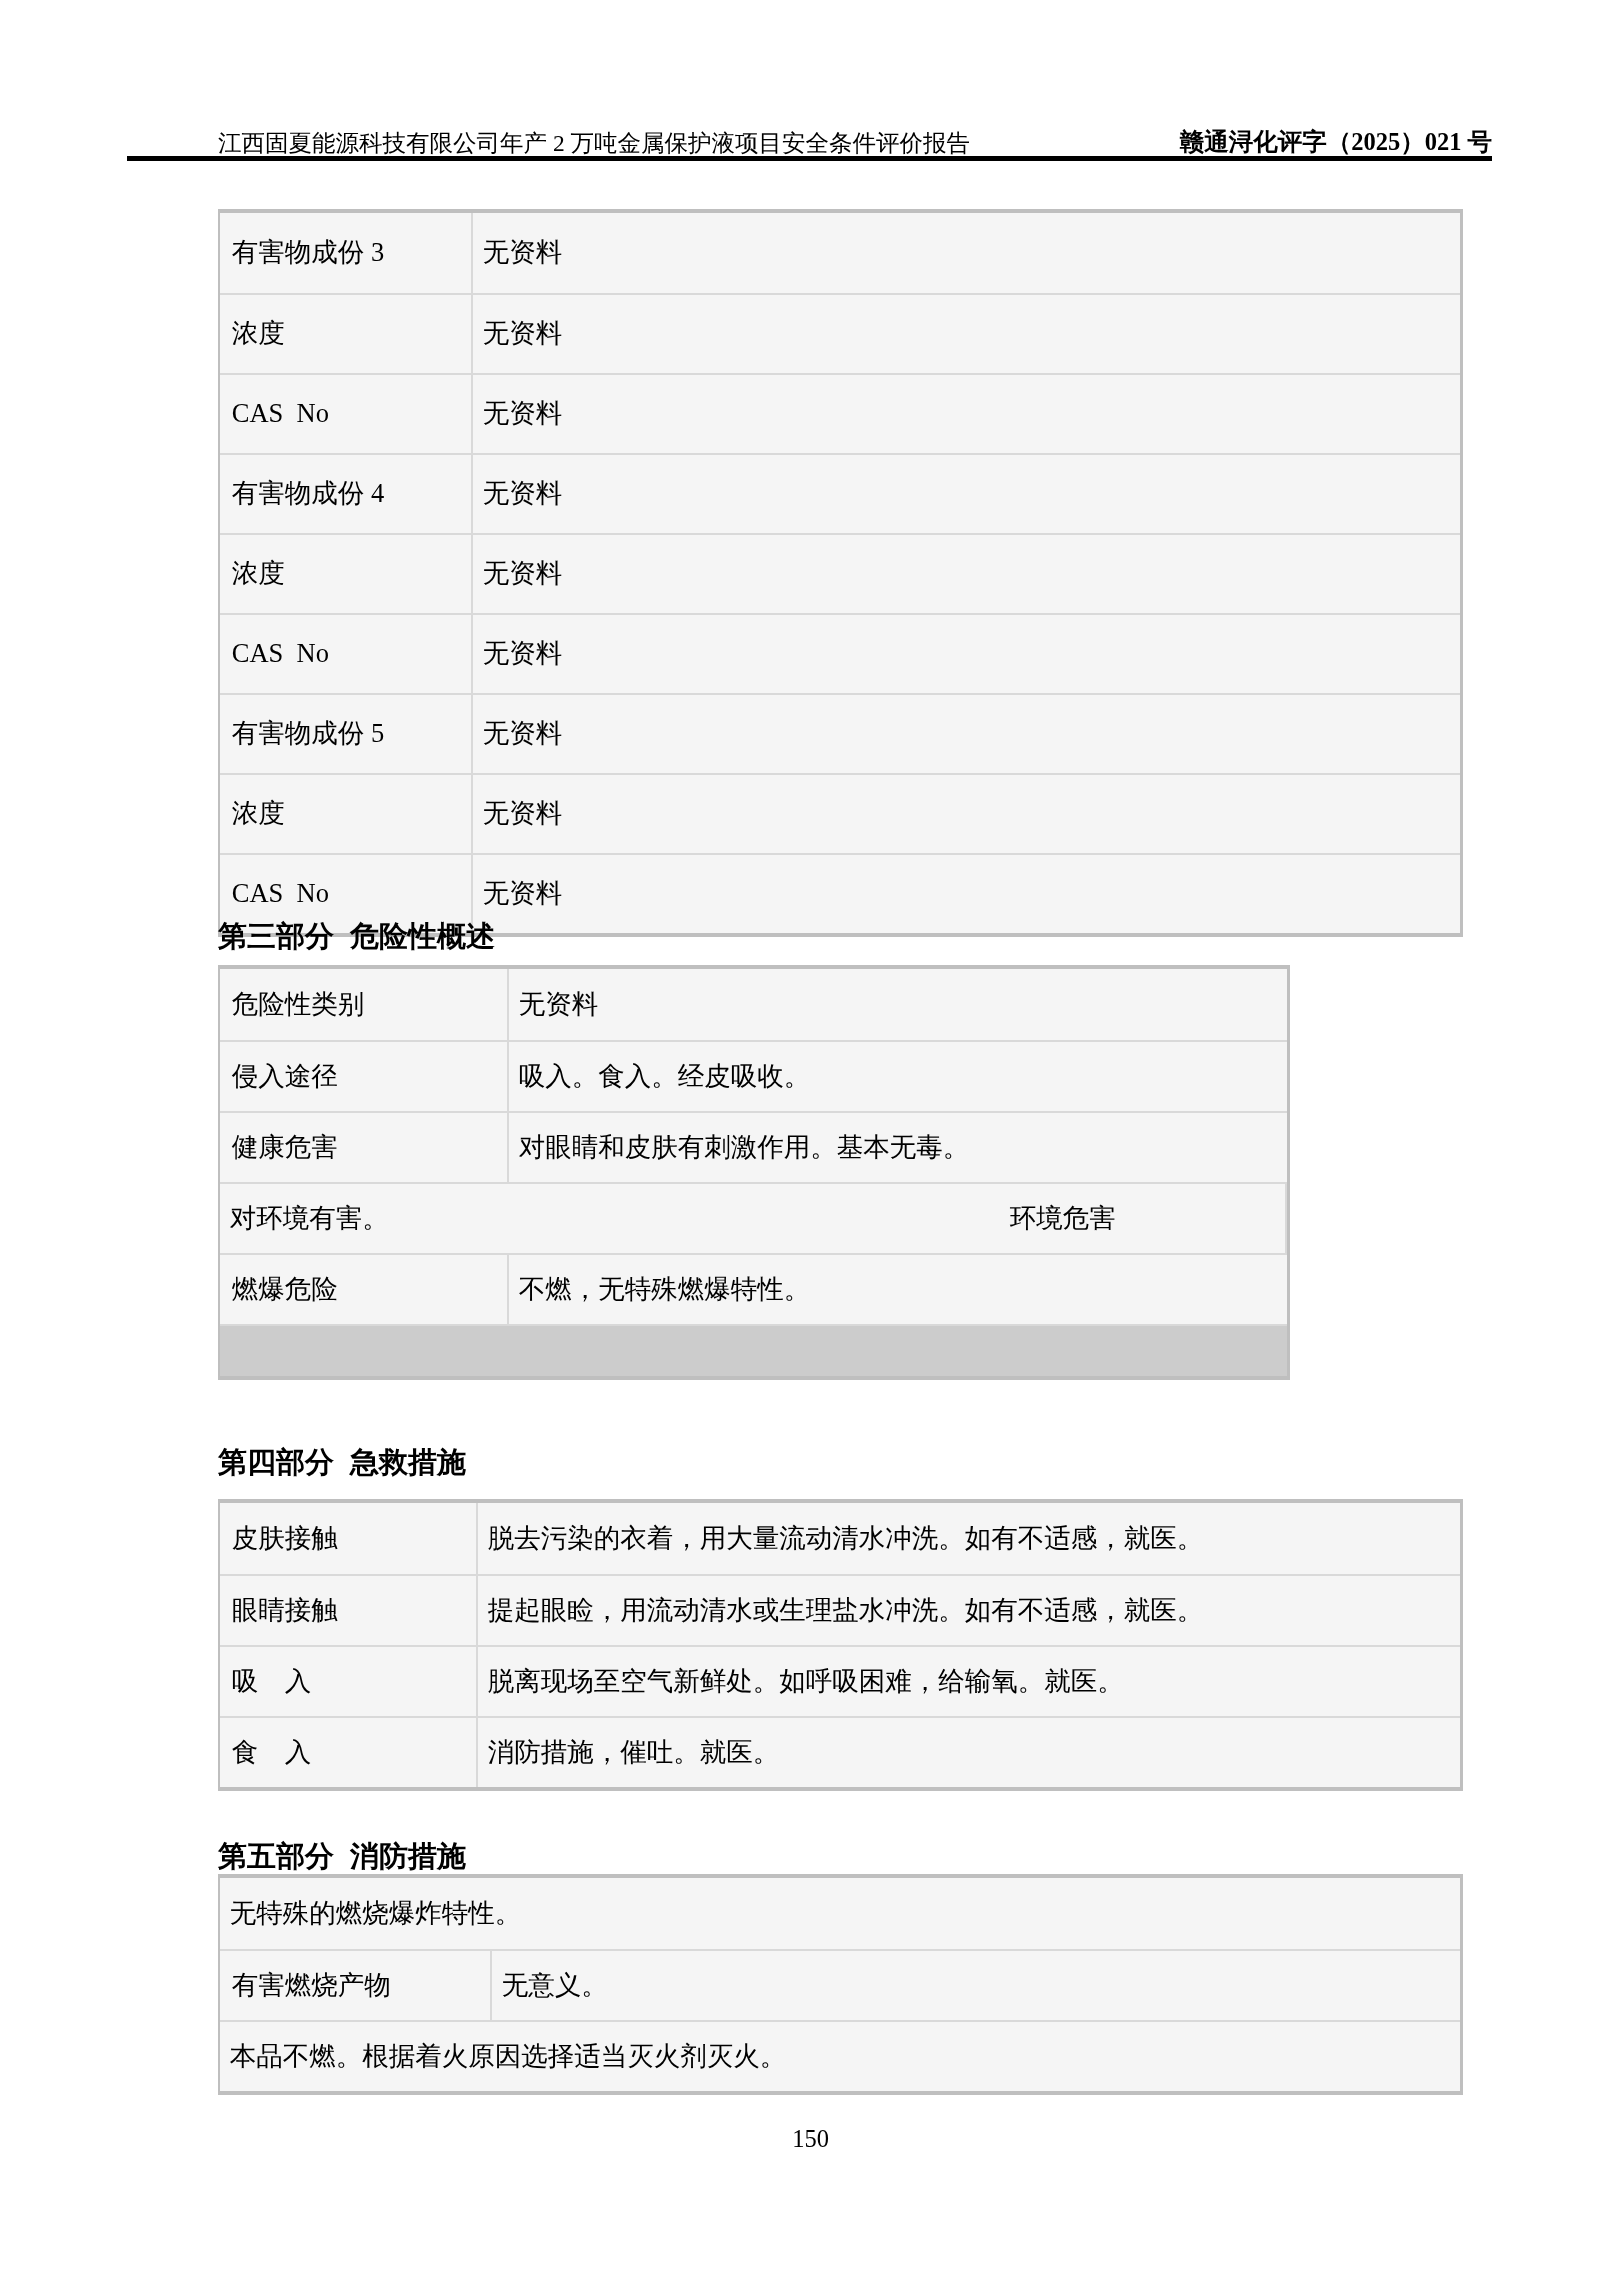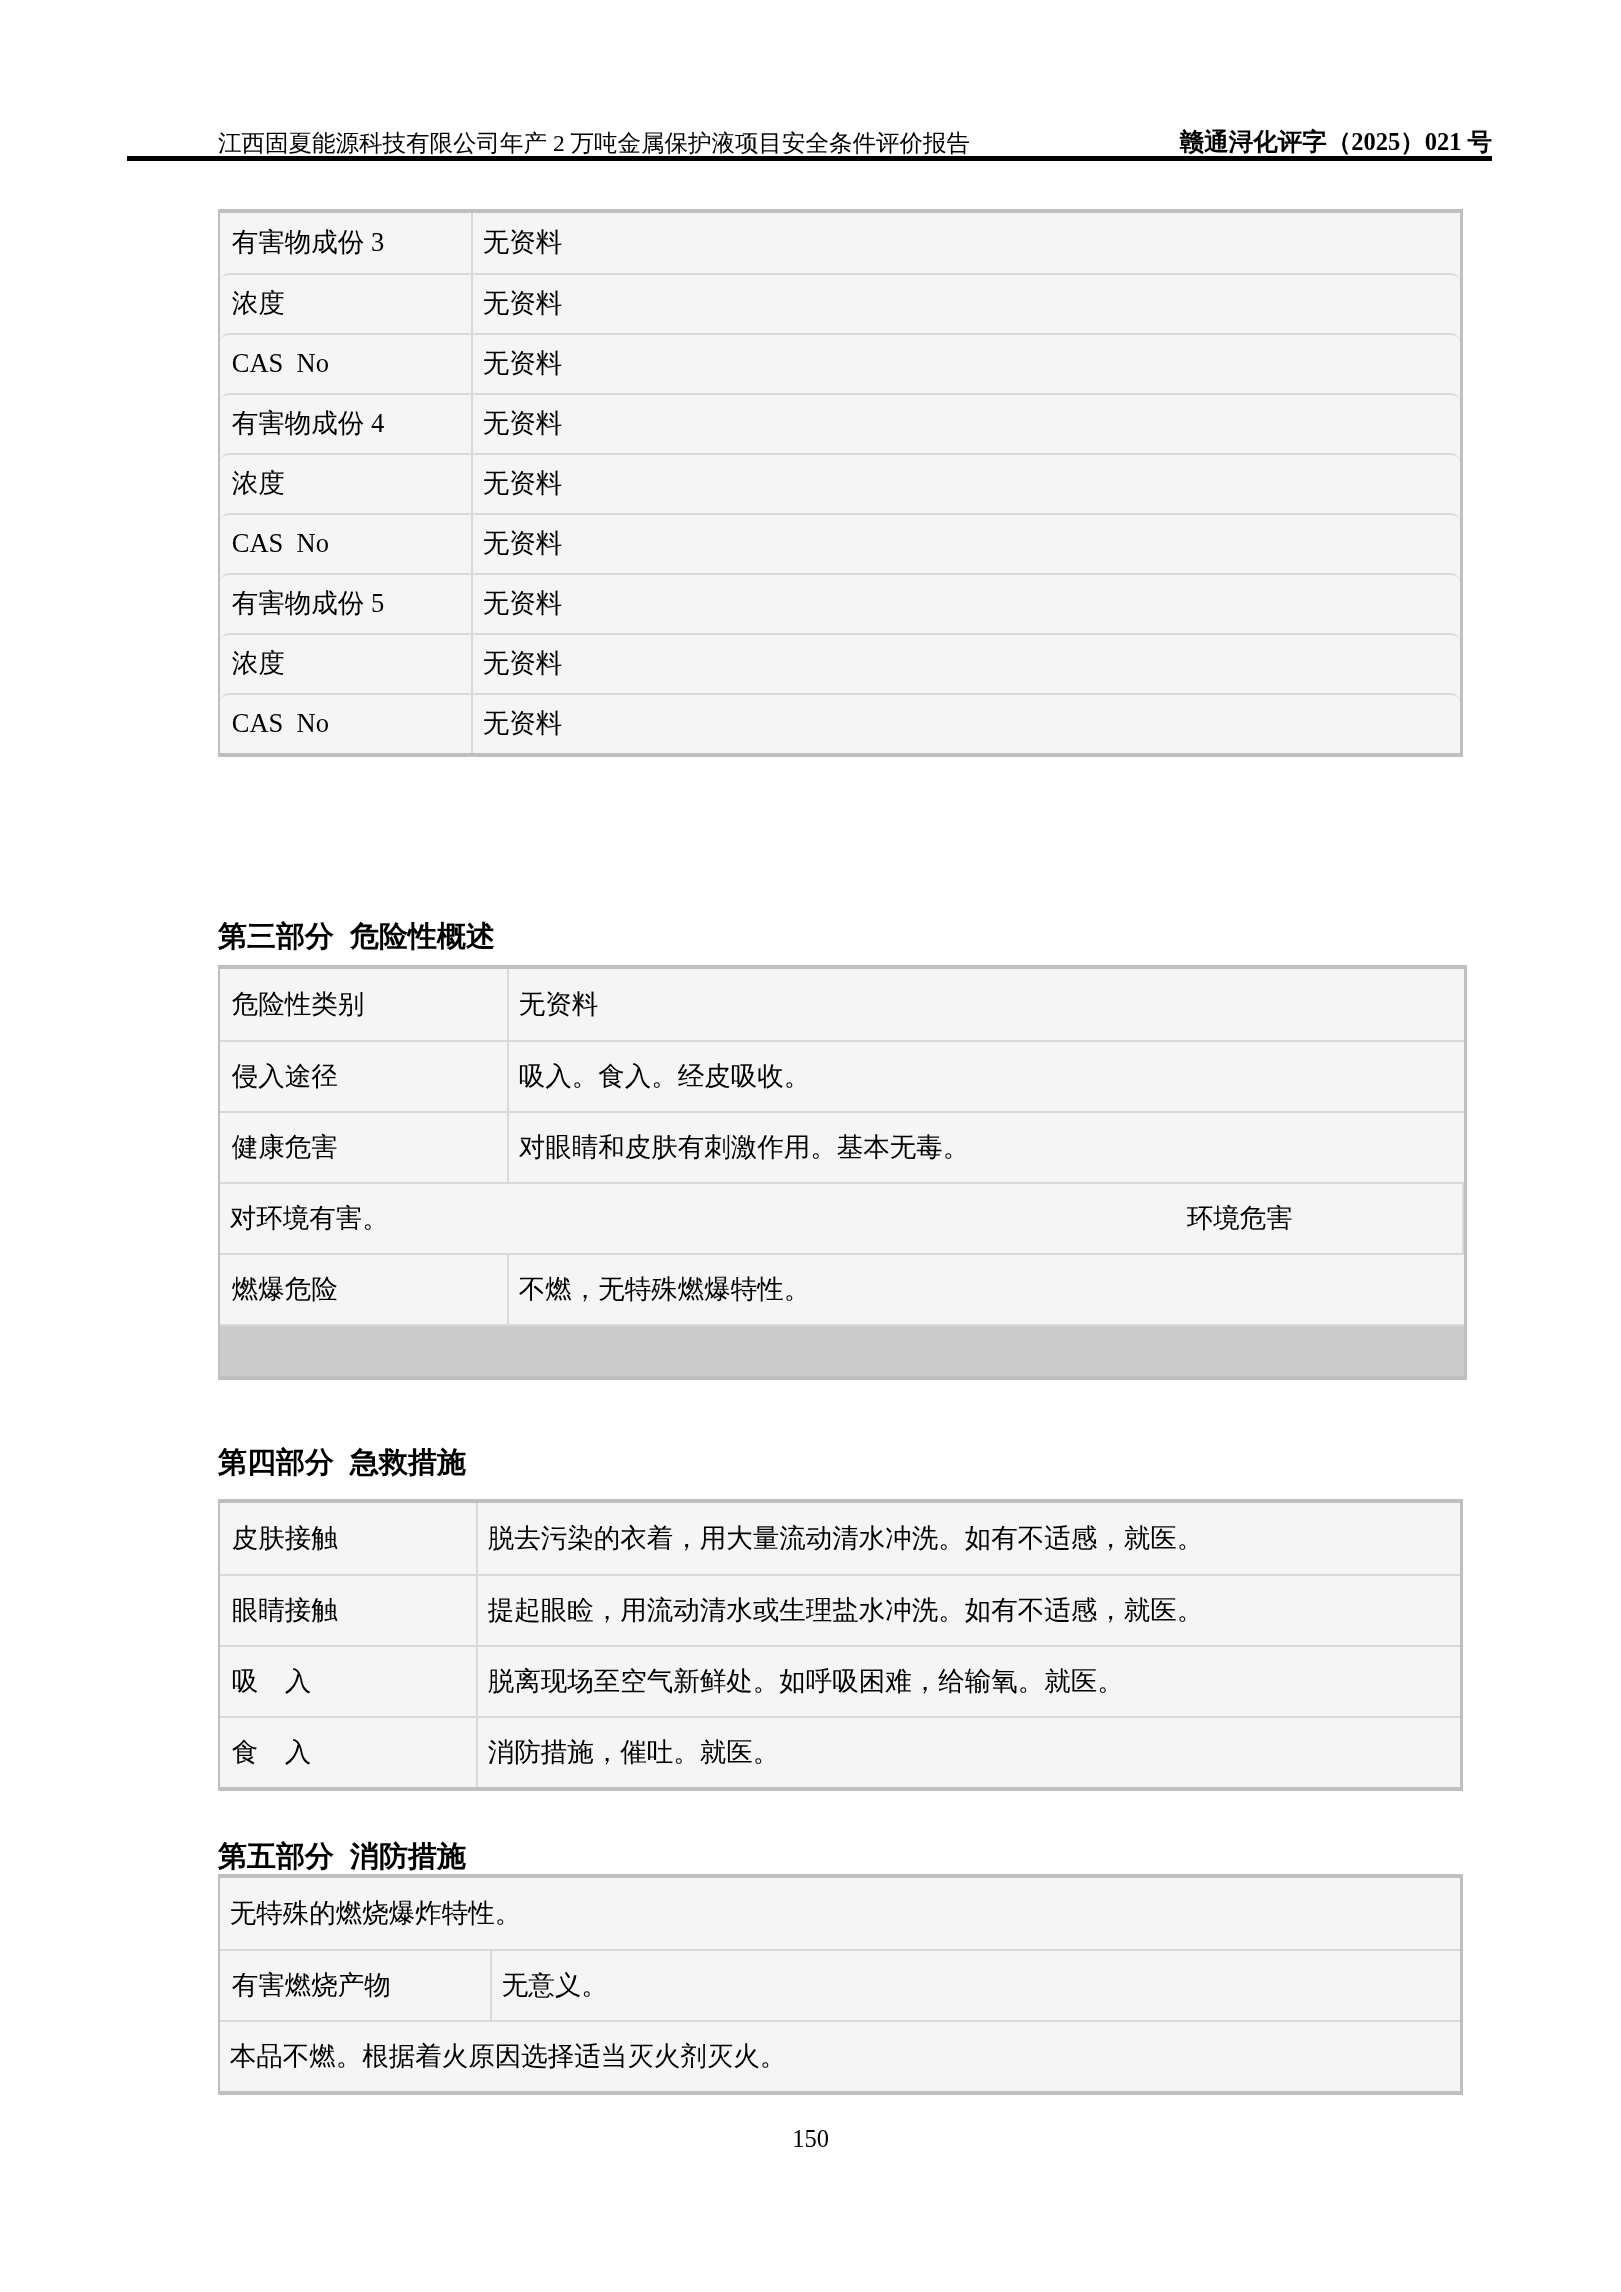--- a/index.html
+++ b/index.html
@@ -51,23 +51,23 @@
   .doc-table .cell{
     display:flex; align-items:center;
     font-size:26.5px; white-space:pre-wrap; line-height:1.25;
   }
   .doc-table .label{
     flex:0 0 auto; padding-left:11.8px;
     border-right:2px solid var(--border_inner);
   }
   .doc-table .value{flex:1 1 auto; padding-left:9.8px; padding-right:13.7px;}
   .t1{top:209px; width:1245px;}
-  .t1 .row{height:60px;border-radius:9px;}
+  .t1 .row{height:80px;}
   .t1 .label{width:253px;}
-  .t2{top:965px; width:1249px;}
+  .t2{top:965px; width:1072px;}
   .t2 .row{height:71px;}
   .t2 .label{width:289px;}
   .t3{top:1482px; width:1245px;margin-top:17px;}
   .t3 .row{height:71px;}
   .t3 .label{width:258px;}
   .t4{top:1874px; width:1245px;}
   .t4 .row{height:71px;}
   .t4 .label{width:272px;}
   .gray-band{
     height:52px; background:var(--gray_band);

